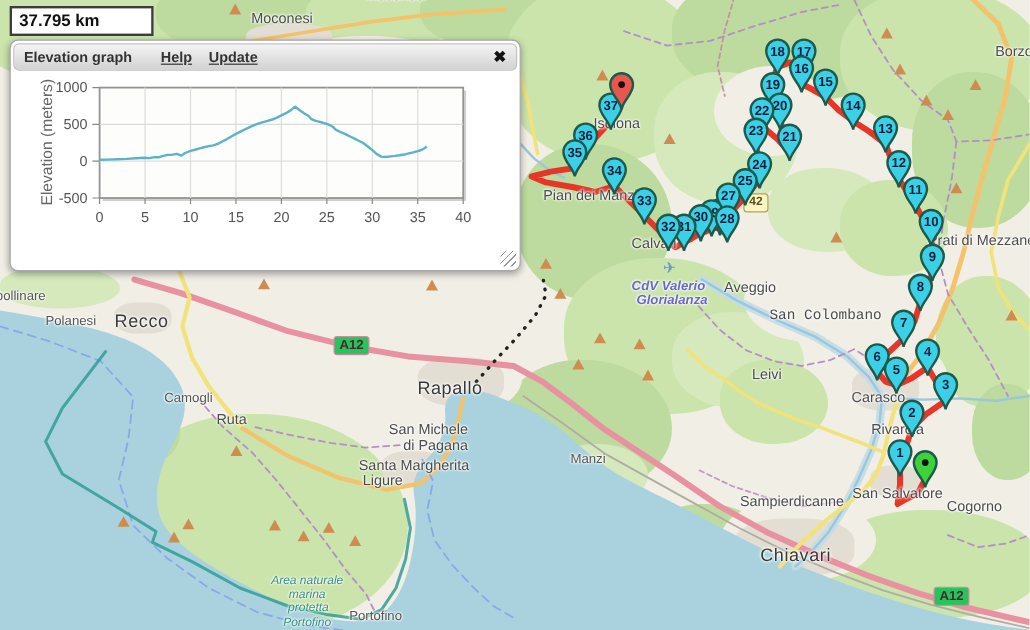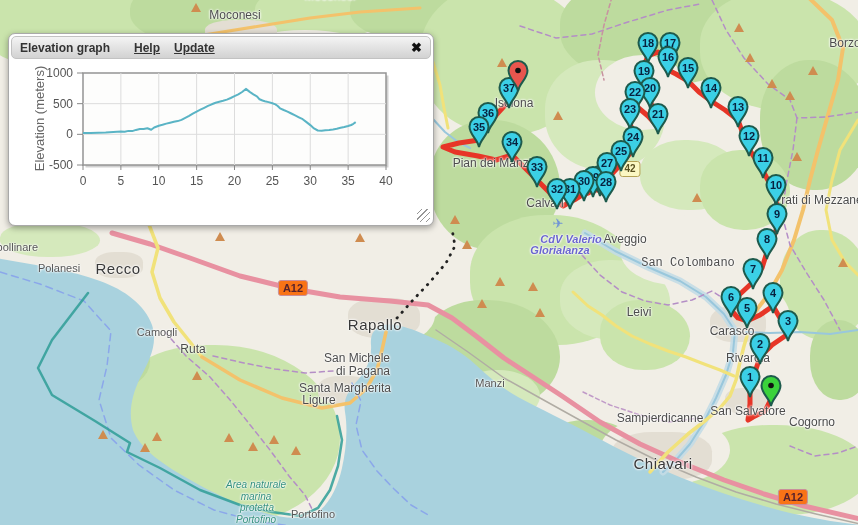--- a/index.html
+++ b/index.html
@@ -12,21 +12,21 @@
   #geo{position:absolute;left:0;top:0;width:858px;height:525px;z-index:3}
   .lbl{position:absolute;transform:translate(-50%,-50%);white-space:nowrap;color:#4c4c4c;font-size:12px;
        text-shadow:0 0 2px #fff,0 0 2px #fff,0 0 3px #fff;z-index:5}
   .lbl.city{font-size:15px;color:#383838;letter-spacing:.5px}
   .lbl.small{font-size:11px;color:#555}
   .lbl.nature{font-style:italic;color:#35917f;font-size:10px}
   .lbl.air{font-style:italic;font-weight:bold;color:#6b66cf;font-size:11px}
   .peak{position:absolute;width:0;height:0;border-left:5px solid transparent;border-right:5px solid transparent;
         border-bottom:9px solid #cf8c50;transform:translate(-5px,-7px);z-index:4}
   .badge{position:absolute;transform:translate(-50%,-50%);font-weight:bold;border-radius:3px;z-index:6;padding:0 4px;line-height:14px}
-  .badge.motorway{background:#f97316;border:1px solid #c98f9b;color:#58222c;font-size:11px}
+  .badge.motorway{background:#22c55e;border:1px solid #c98f9b;color:#58222c;font-size:11px}
   .badge.secondary{background:#fbf7c3;border:1px solid #b3a255;color:#5a5122;font-size:10px}
   .icon{position:absolute;transform:translate(-50%,-50%);z-index:5;font-size:13px}
   .marker{position:absolute;width:24px;height:34px}
   #distance-box{position:absolute;left:8px;top:5px;width:110px;height:21px;background:#fff;border:2px solid #3c3c3c;
       z-index:60;font-weight:bold;font-size:14px;line-height:21px;padding-left:6px;color:#111}
   #panel{position:absolute;left:8px;top:33px;width:424px;height:191px;background:#fff;border:1px solid #a9a9a9;
       border-radius:7px;box-shadow:0 2px 6px rgba(0,0,0,.35);z-index:50}
   #panel-header{display:flex;align-items:center;height:21px;margin:2px;background:linear-gradient(#f4f4f4,#d2d2d2);
       border:1px solid #c2c2c2;border-radius:5px;font-size:12px;font-weight:bold;color:#333}
   #panel-title{margin-left:8px}
@@ -138,21 +138,21 @@
         <div class="lbl town" style="left: 748px; top: 411px;">San Salvatore</div>
         <div class="lbl town" style="left: 748px; top: 358px;">Rivarola</div>
         <div class="lbl town" style="left: 732px; top: 331px;">Carasco</div>
         <div class="lbl town" style="left: 639px; top: 312px;">Leivi</div>
         <div class="lbl town" style="left: 688px; top: 263px; font-family: Liberation Mono, monospace;">San Colombano</div>
         <div class="lbl town" style="left: 625px; top: 239px;">Aveggio</div>
         <div class="lbl town" style="left: 514px; top: 103px;">Isolona</div>
         <div class="lbl town" style="left: 492px; top: 163px;">Pian dei Manzi</div>
         <div class="lbl town" style="left: 545px; top: 203px;">Calvari</div>
         <div class="lbl town" style="left: 818px; top: 200px;">Prati di Mezzane</div>
-        <div class="lbl air" style="left: 571px; top: 239px;">CdV Valerio</div>
+        <div class="lbl air" style="left: 557px; top: 239px;">CdV Valerio</div>
         <div class="lbl air" style="left: 560px; top: 250px;">Glorialanza</div>
         <div class="lbl nature" style="left: 256px; top: 484px;">Area naturale</div>
         <div class="lbl nature" style="left: 256px; top: 496px;">marina</div>
         <div class="lbl nature" style="left: 257px; top: 507px;">protetta</div>
         <div class="lbl nature" style="left: 256px; top: 519px;">Portofino</div>
         <div class="lbl small" style="left: 313px; top: 514px;">Portofino</div>
         <div class="peak" style="left: 145px; top: 47px;"></div>
         <div class="peak" style="left: 196px; top: 10px;"></div>
         <div class="peak" style="left: 502px; top: 65px;"></div>
         <div class="peak" style="left: 558px; top: 118px;"></div>
@@ -338,20 +338,23 @@
             <path d="M12,32 C10.5,24 2.5,19.8 2.5,11.5 A9.5,9.5 0 1 1 21.5,11.5 C21.5,19.8 13.5,24 12,32 Z" fill="#3bd23b" stroke="#1d5a4c" stroke-width="2"></path>
             <circle cx="12" cy="11.5" r="2.8" fill="#111"></circle>
           </svg></div>
         <div class="marker" style="left: 506px; top: 59px; z-index: 510;"><svg width="24" height="34" viewBox="0 0 24 34">
             <path d="M12,32 C10.5,24 2.5,19.8 2.5,11.5 A9.5,9.5 0 1 1 21.5,11.5 C21.5,19.8 13.5,24 12,32 Z" fill="#e8564e" stroke="#1d5a4c" stroke-width="2"></path>
             <circle cx="12" cy="11.5" r="2.8" fill="#111"></circle>
           </svg></div>
       </div>
   </div>
 
+  <div id="distance-box">
+    <span>37.795 km</span>
+  </div>
 
   <div id="panel">
     <div id="panel-header">
       <span id="panel-title">Elevation graph</span>
       <span class="plink">Help</span>
       <span class="plink">Update</span>
       <span id="panel-close">✖</span>
     </div>
     <div id="chart-wrap">
       <svg id="chart" width="424" height="138" viewBox="0 0 424 138">

